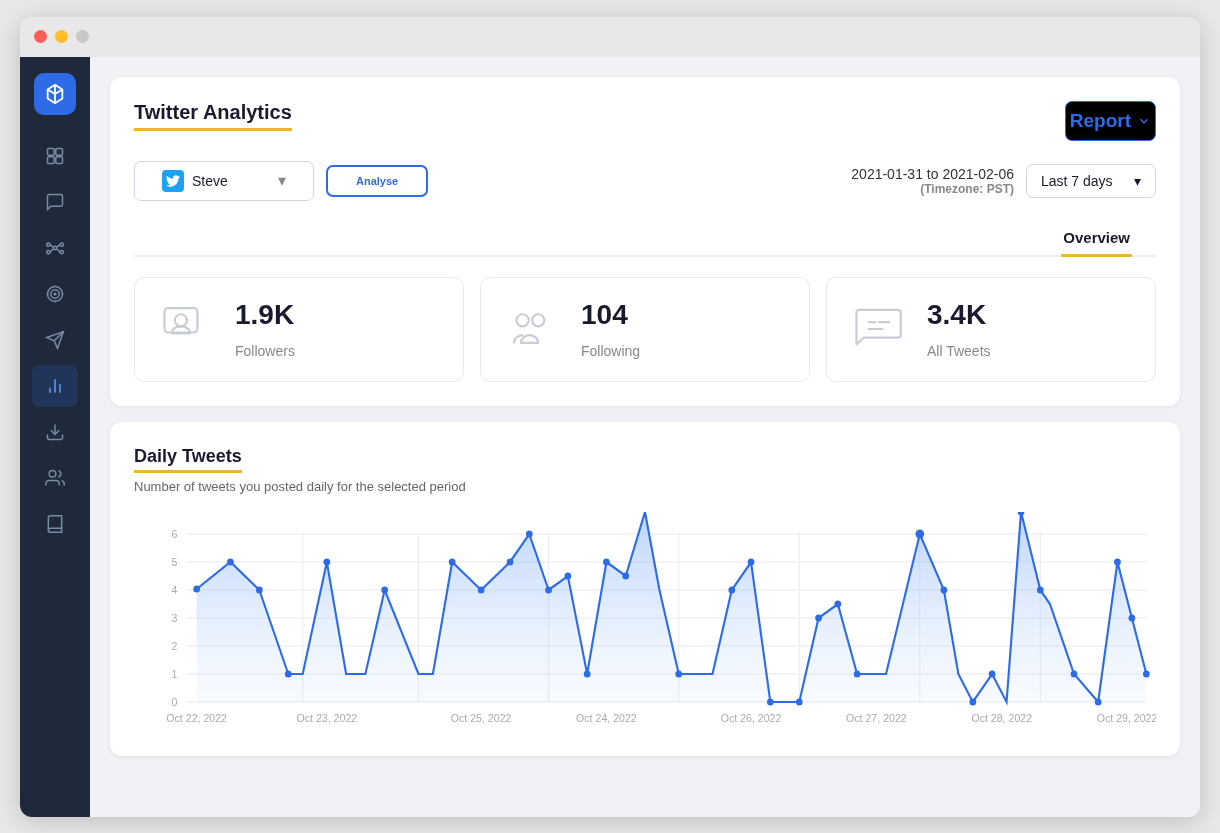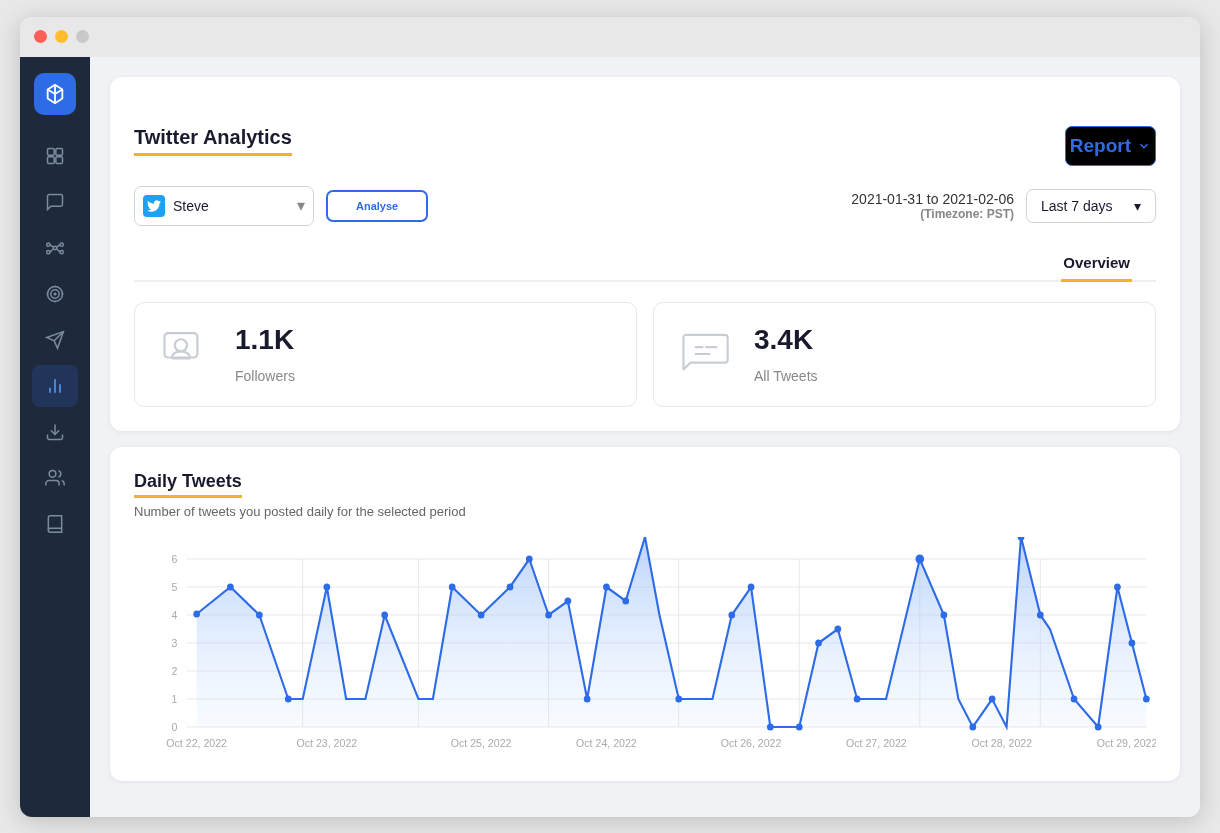--- a/index.html
+++ b/index.html
@@ -83,21 +83,20 @@
       background: #fff;
       border-radius: 12px;
       padding: 24px;
       box-shadow: 0 1px 4px rgba(0,0,0,0.07);
     }
     .card-header {
       display: flex;
       justify-content: space-between;
       align-items: flex-start;
       margin-bottom: 20px;
-      margin-top: 25px;
     }
     .card-title {
       font-size: 20px;
       font-weight: 700;
       color: #1a1a2e;
       border-bottom: 3px solid #f0b429;
       padding-bottom: 4px;
       display: inline-block;
     }
     .report-btn {
@@ -115,21 +114,21 @@
     .toolbar {
       display: flex;
       align-items: center;
       gap: 12px;
       margin-bottom: 20px;
     }
     .account-select {
       display: flex; align-items: center; gap: 8px;
       border: 1.5px solid #d0d5dd;
       border-radius: 7px;
-      padding: 8px 8px;
+      padding: 8px 27px;
       min-width: 180px;
       cursor: pointer;
       background: #fff;
     }
     .twitter-icon-badge {
       width: 22px; height: 22px;
       background: #1da1f2;
       border-radius: 4px;
       display: flex; align-items: center; justify-content: center;
       flex-shrink: 0;
@@ -374,25 +373,39 @@
 
           <div class="stat-card">
             <div class="stat-icon">
               <svg viewBox="0 0 60 60" fill="none" xmlns="http://www.w3.org/2000/svg">
                 <rect x="4" y="6" width="38" height="28" rx="4" stroke="#c8cdd5" stroke-width="2.5" fill="none"></rect>
                 <circle cx="23" cy="20" r="7" stroke="#c8cdd5" stroke-width="2.5" fill="none"></circle>
                 <path d="M23 27c-4 0-10 2-10 6v2h20v-2c0-4-6-6-10-6z" stroke="#c8cdd5" stroke-width="2.5" fill="none" stroke-linejoin="round"></path>
               </svg>
             </div>
             <div class="stat-info">
-              <div class="stat-value">1.1K</div>
+              <div class="stat-value">1.9K</div>
               <div class="stat-label">Followers</div>
             </div>
           </div>
 
+          <div class="stat-card">
+            <div class="stat-icon">
+              <svg viewBox="0 0 60 60" fill="none" xmlns="http://www.w3.org/2000/svg">
+                <circle cx="18" cy="20" r="7" stroke="#c8cdd5" stroke-width="2.5" fill="none"></circle>
+                <circle cx="36" cy="20" r="7" stroke="#c8cdd5" stroke-width="2.5" fill="none"></circle>
+                <path d="M8 46c0-6 6-9 10-9" stroke="#c8cdd5" stroke-width="2.5" stroke-linecap="round" fill="none"></path>
+                <path d="M26 37c4 0 10 3 10 9H16c0-6 6-9 10-9z" stroke="#c8cdd5" stroke-width="2.5" fill="none" stroke-linejoin="round"></path>
+              </svg>
+            </div>
+            <div class="stat-info">
+              <div class="stat-value">104</div>
+              <div class="stat-label">Following</div>
+            </div>
+          </div>
 
           <div class="stat-card">
             <div class="stat-icon">
               <svg viewBox="0 0 60 60" fill="none" xmlns="http://www.w3.org/2000/svg">
                 <path d="M8 8h44a3 3 0 013 3v26a3 3 0 01-3 3H12L4 48V11a3 3 0 014-3z" stroke="#c8cdd5" stroke-width="2.5" fill="none" stroke-linejoin="round"></path>
                 <line x1="18" y1="22" x2="26" y2="22" stroke="#c8cdd5" stroke-width="2.5" stroke-linecap="round"></line>
                 <line x1="30" y1="22" x2="42" y2="22" stroke="#c8cdd5" stroke-width="2.5" stroke-linecap="round"></line>
                 <line x1="18" y1="30" x2="34" y2="30" stroke="#c8cdd5" stroke-width="2.5" stroke-linecap="round"></line>
               </svg>
             </div>

